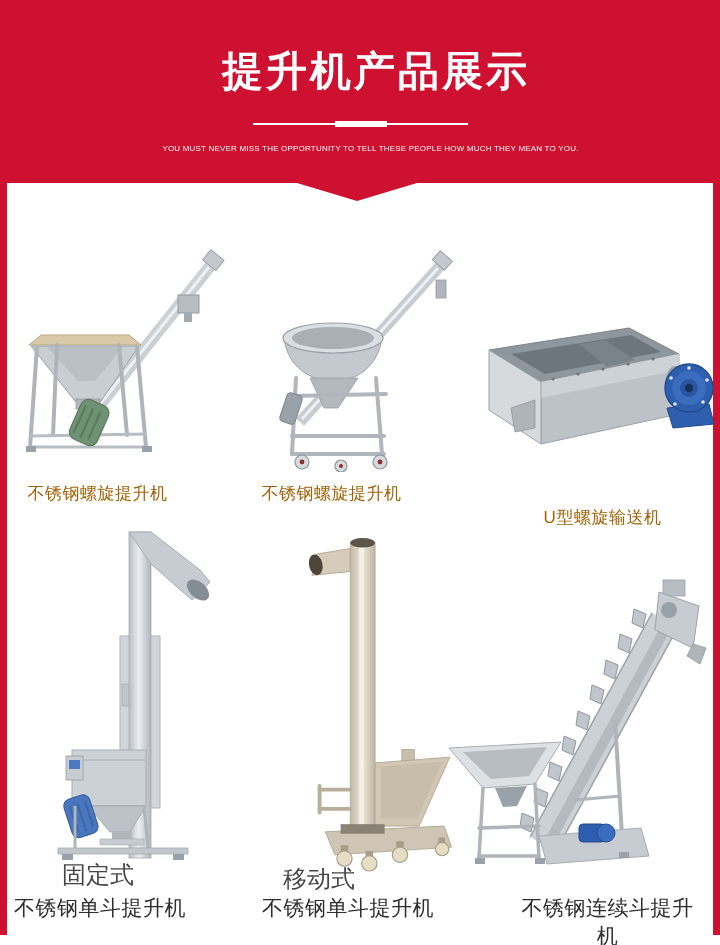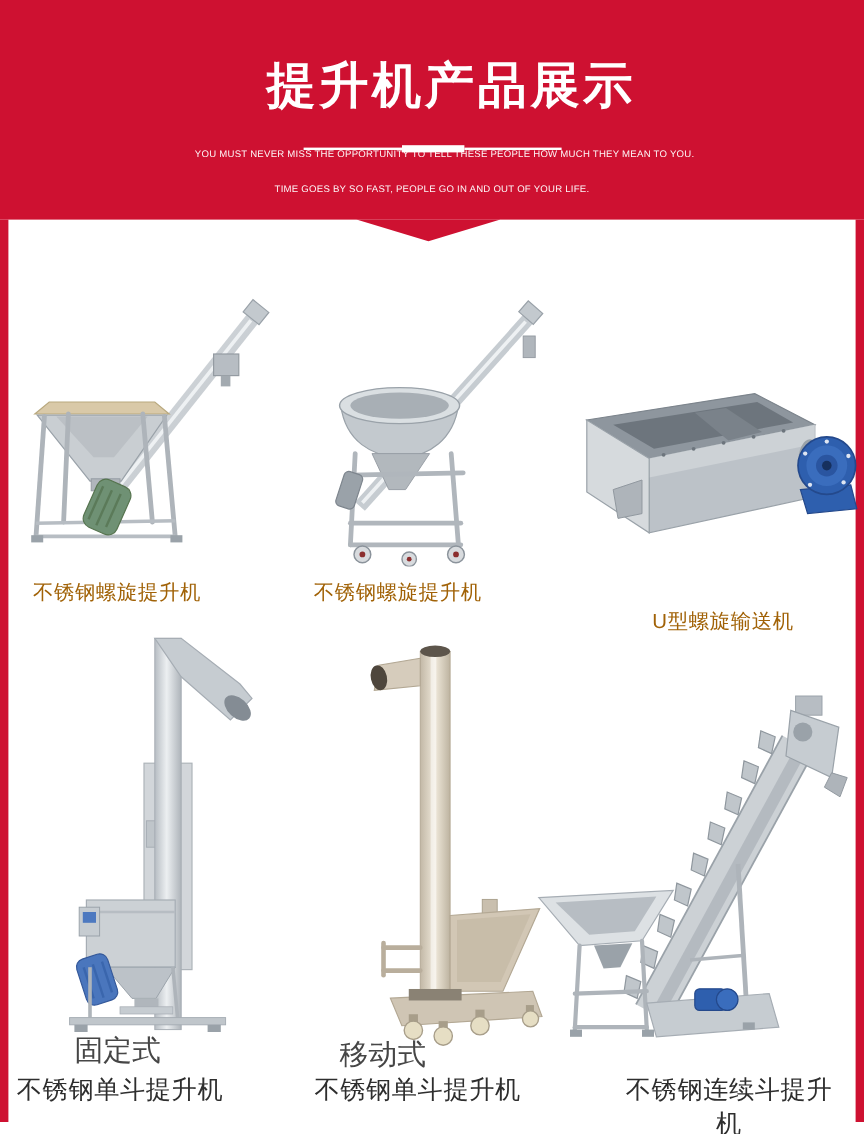--- a/index.html
+++ b/index.html
@@ -34,21 +34,21 @@
   .divider {
     position:absolute; left:253px; top:121px; width:215px; height:6px;
     display:flex; align-items:center;
   }
   .divider .line { flex:1; height:1.5px; background:#ffffff; }
   .divider .mid  { width:52px; height:5.5px; background:#ffffff; }
   .tagline {
     position:absolute; left:0; width:720px; text-align:center;
     color:rgba(255,255,255,0.96); font-size:8px; letter-spacing:0.2px;
   }
-  .tagline.l1 { top:124px;padding-left:21px; }
+  .tagline.l1 { top:144px;padding-left:21px; }
   .tagline.l2 { top:153px; }
   
   .product { position:absolute; }
   .product svg { display:block; width:100%; height:100%; }
   .p1 { left:15px;  top:243px; width:222px; height:222px; }
   .p2 { left:248px; top:236px; width:218px; height:236px; }
   .p3 { left:483px; top:322px; width:232px; height:145px; }
   .p4 { left:30px;  top:518px; width:186px; height:345px; }
   .p5 { left:252px; top:516px; width:206px; height:356px; }
   .p6 { left:443px; top:552px; width:274px; height:332px; }
@@ -80,21 +80,20 @@
 
   <div class="page-title">提升机产品展示</div>
 
   <div class="divider">
     <div class="line"></div>
     <div class="mid"></div>
     <div class="line"></div>
   </div>
 
   <div class="tagline l1">YOU MUST NEVER MISS THE OPPORTUNITY TO TELL THESE PEOPLE HOW MUCH THEY MEAN TO YOU.</div>
-  <div class="tagline l2">TIME GOES BY SO FAST, PEOPLE GO IN AND OUT OF YOUR LIFE.</div>
 
   <div class="product p1">
     <svg viewBox="0 0 222 222">
       <defs>
         <linearGradient id="tube1" x1="0" y1="0" x2="1" y2="1">
           <stop offset="0" stop-color="#dfe3e6"></stop>
             <stop offset="1" stop-color="#b7bdc3"></stop>
         </linearGradient>
       </defs>
       <line x1="72" y1="178" x2="196" y2="22" stroke="url(#tube1)" stroke-width="12"></line>

